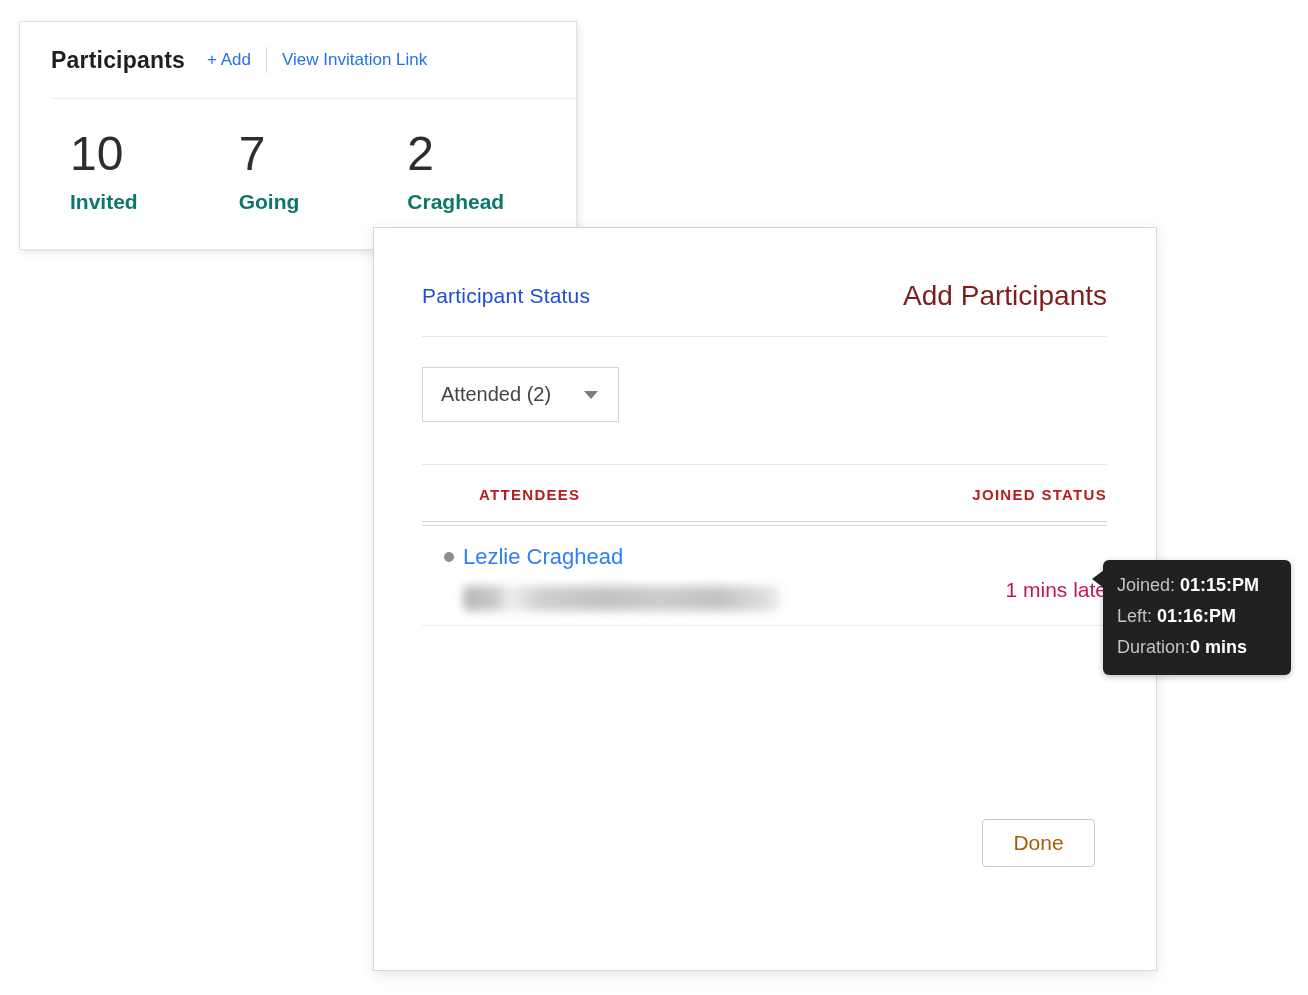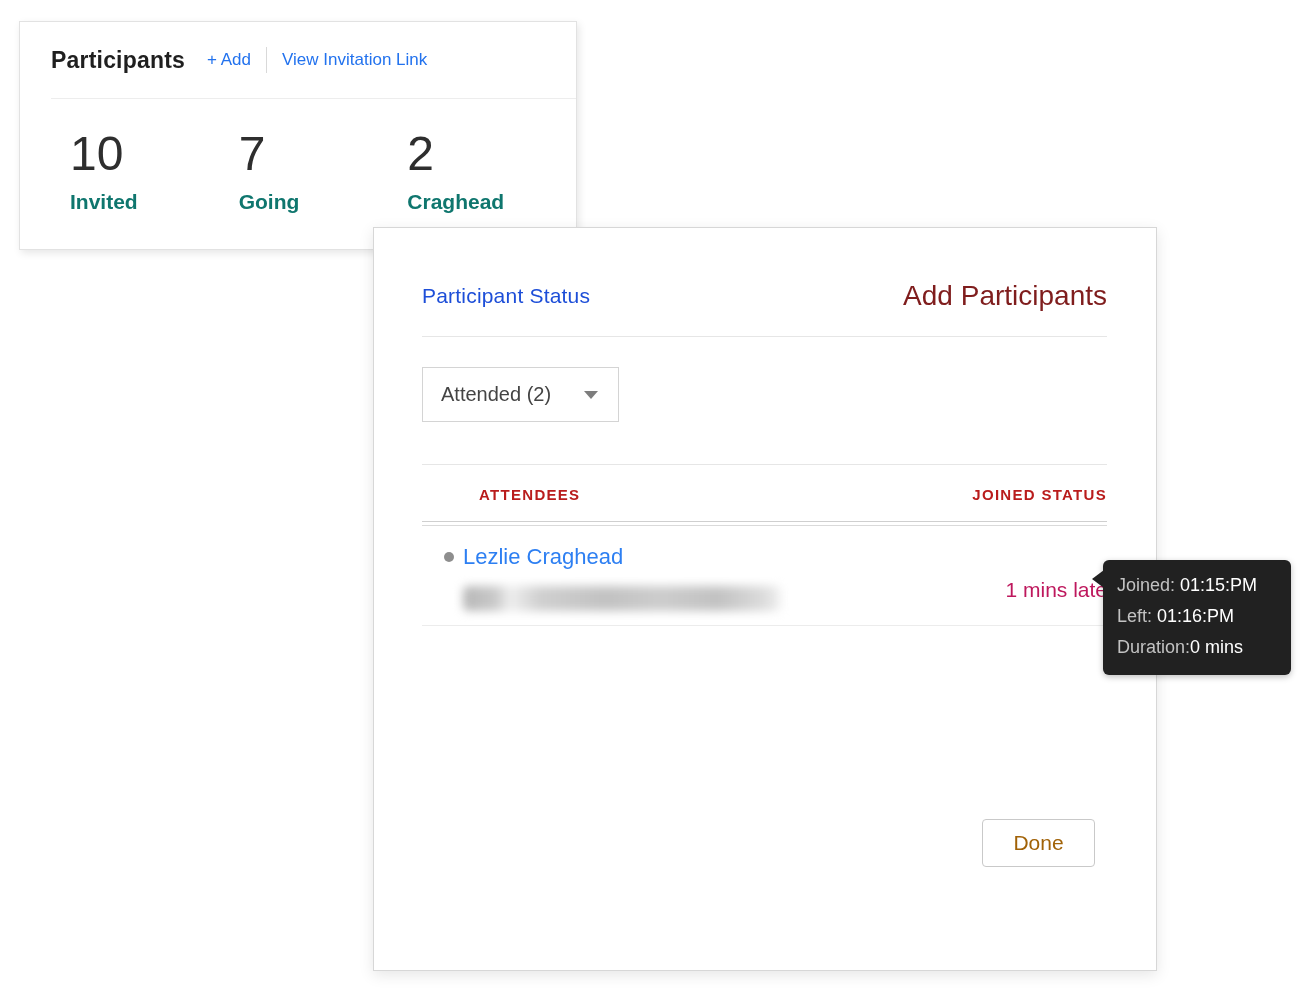--- a/index.html
+++ b/index.html
@@ -225,21 +225,21 @@
     border-right: 12px solid #212121;
   }
   .tooltip-line {
     font-size: 18px;
     line-height: 31px;
     color: #c2c2c2;
     white-space: nowrap;
   }
   .tooltip-line b {
     color: #ffffff;
-    font-weight: 400;
+    font-weight: 700;
   }
   .sp { display: inline-block; width: 5px; }
 </style>
 </head>
 <body>
 
 <div class="canvas">
 
   <section class="participants-card">
     <div class="card-header">

